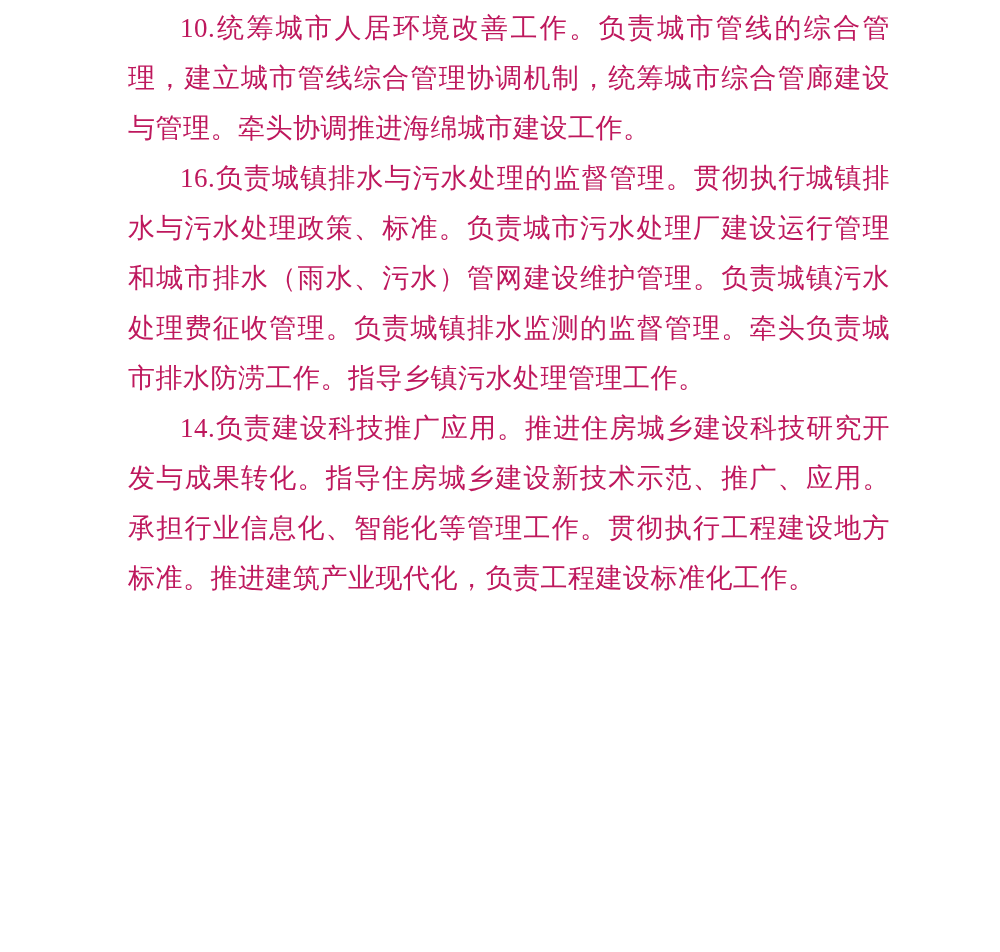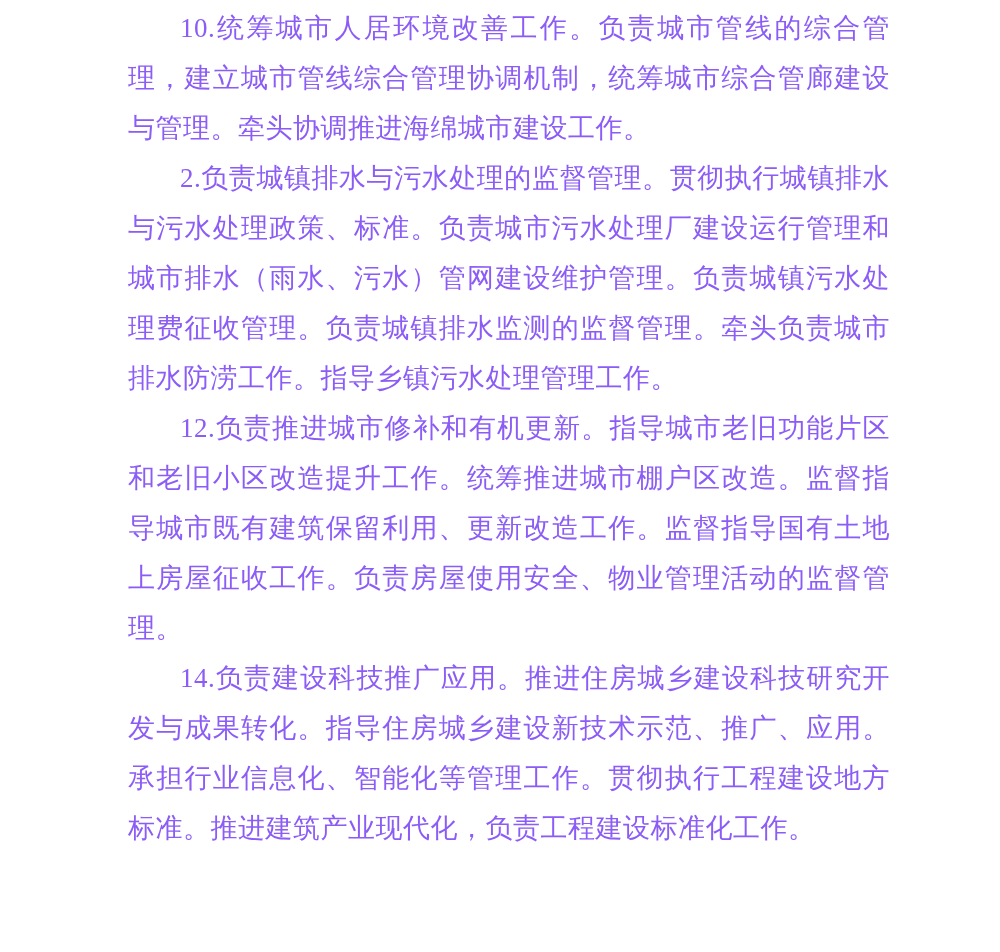--- a/index.html
+++ b/index.html
@@ -19,29 +19,28 @@
     background: #ffffff;
     padding: 3px 110px 0 128px;
   }
   .doc-paragraph {
     margin: 0;
     padding: 0;
     font-family: "Liberation Serif", "DejaVu Serif", serif;
     font-weight: normal;
     font-size: 27px;
     line-height: 50px;
-    color: #8b5cf6;
+    color: #be185d;
     text-align: justify;
     text-justify: inter-ideograph;
     text-indent: 52px;
     letter-spacing: 0.5px;
     word-break: break-all;
   }
 </style>
 </head>
 <body>
 
 <div class="doc-page">
   <p class="doc-paragraph">10.统筹城市人居环境改善工作。负责城市管线的综合管理，建立城市管线综合管理协调机制，统筹城市综合管廊建设与管理。牵头协调推进海绵城市建设工作。</p>
-  <p class="doc-paragraph">2.负责城镇排水与污水处理的监督管理。贯彻执行城镇排水与污水处理政策、标准。负责城市污水处理厂建设运行管理和城市排水（雨水、污水）管网建设维护管理。负责城镇污水处理费征收管理。负责城镇排水监测的监督管理。牵头负责城市排水防涝工作。指导乡镇污水处理管理工作。</p>
-  <p class="doc-paragraph">12.负责推进城市修补和有机更新。指导城市老旧功能片区和老旧小区改造提升工作。统筹推进城市棚户区改造。监督指导城市既有建筑保留利用、更新改造工作。监督指导国有土地上房屋征收工作。负责房屋使用安全、物业管理活动的监督管理。</p>
+  <p class="doc-paragraph">16.负责城镇排水与污水处理的监督管理。贯彻执行城镇排水与污水处理政策、标准。负责城市污水处理厂建设运行管理和城市排水（雨水、污水）管网建设维护管理。负责城镇污水处理费征收管理。负责城镇排水监测的监督管理。牵头负责城市排水防涝工作。指导乡镇污水处理管理工作。</p>
   <p class="doc-paragraph">14.负责建设科技推广应用。推进住房城乡建设科技研究开发与成果转化。指导住房城乡建设新技术示范、推广、应用。承担行业信息化、智能化等管理工作。贯彻执行工程建设地方标准。推进建筑产业现代化，负责工程建设标准化工作。</p>
 </div>
 
 </body></html>

